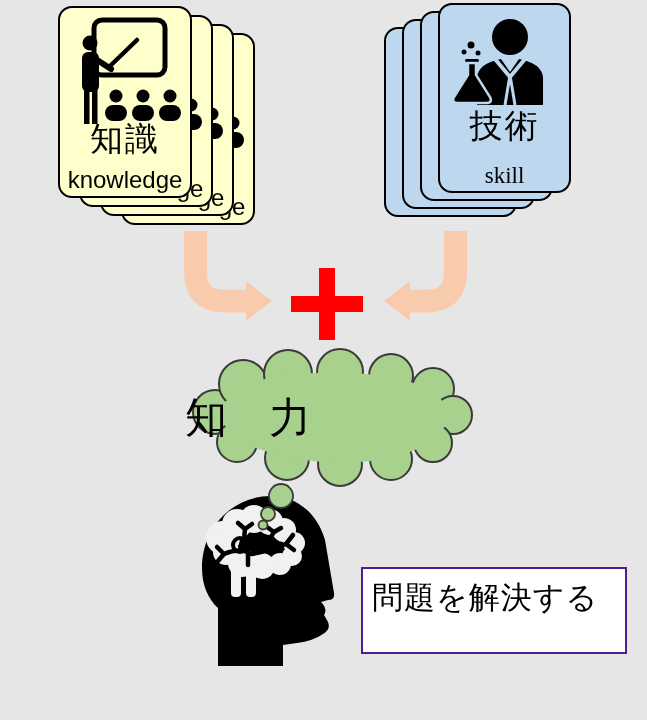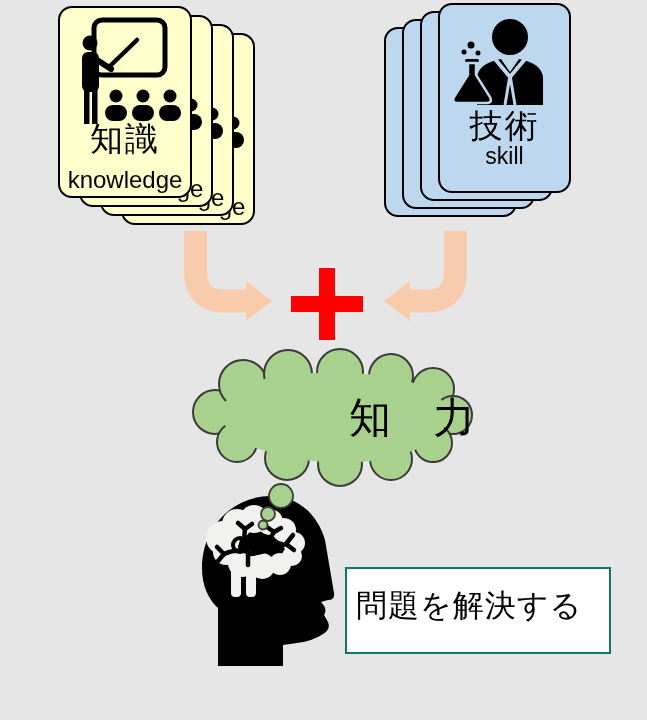--- a/index.html
+++ b/index.html
@@ -28,36 +28,36 @@
     font-size:33px;font-weight:300;letter-spacing:2px;line-height:1;
   }
   .card .en{
     position:absolute;left:0;width:100%;
     text-align:center;color:#000;
     font-size:23px;font-weight:300;line-height:1;
   }
   .card.yellow .jp{top:114px;}
   .card.yellow .en{top:160px;font-size:24px;}
   .card.blue .jp{top:104px;}
-  .card.blue .en{top:140px;}
+  .card.blue .en{top:159px;font-family:Liberation Serif, serif;}
 
   
   .cloud-text{
     position:absolute;left:185px;top:340px;width:290px;height:155px;
-    display:flex;flex-direction:column;align-items:flex-end;justify-content:center;
+    display:flex;flex-direction:column;align-items:flex-start;justify-content:center;
     padding-top:2px;box-sizing:border-box;color:#000;pointer-events:none;
   }
   .cloud-text .jp{font-size:42px;font-weight:300;line-height:1.05;}
   .cloud-text .en{font-size:26px;font-weight:300;line-height:1.2;margin-top:2px;}
 
   
   .caption{
-    position:absolute;left:345px;top:567px;width:266px;height:87px;
-    box-sizing:border-box;background:#ffffff;border:2px solid #0f766e;
-    padding:16px 0 0 9px;color:#000;
+    position:absolute;left:361px;top:567px;width:266px;height:87px;
+    box-sizing:border-box;background:#ffffff;border:2px solid #4c1d95;
+    padding:8px 0 0 9px;color:#000;
     font-size:31px;font-weight:300;line-height:42px;letter-spacing:1px;
     white-space:nowrap;
   }
 </style>
 </head>
 <body>
 
 <div class="canvas">
 
   <svg class="abs" style="left:0;top:0" width="647" height="720" viewBox="0 0 647 720">

